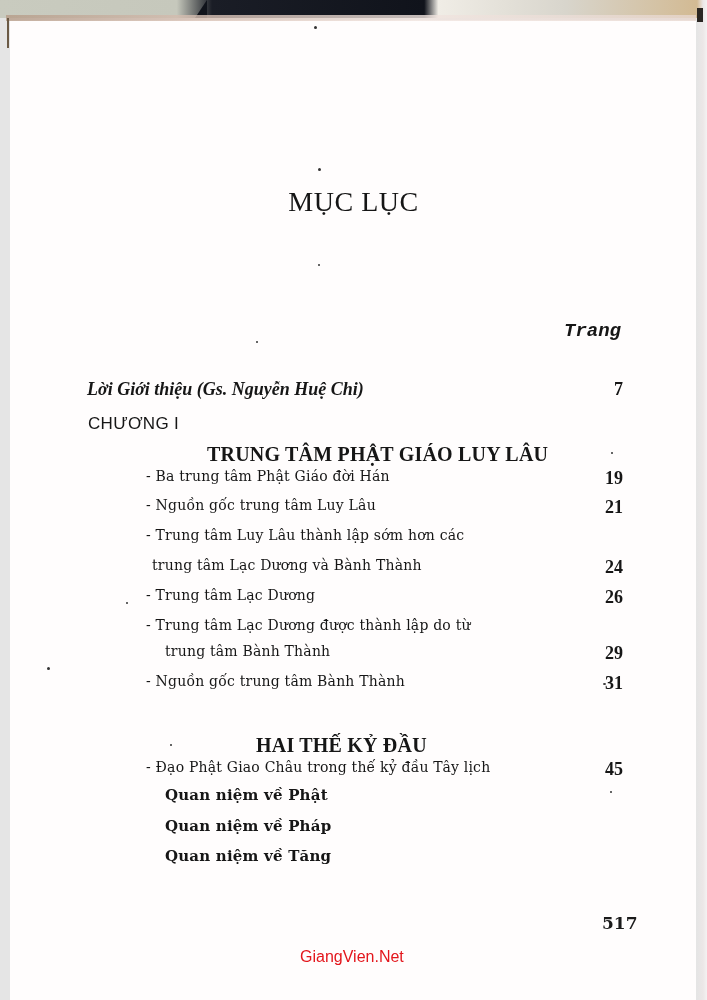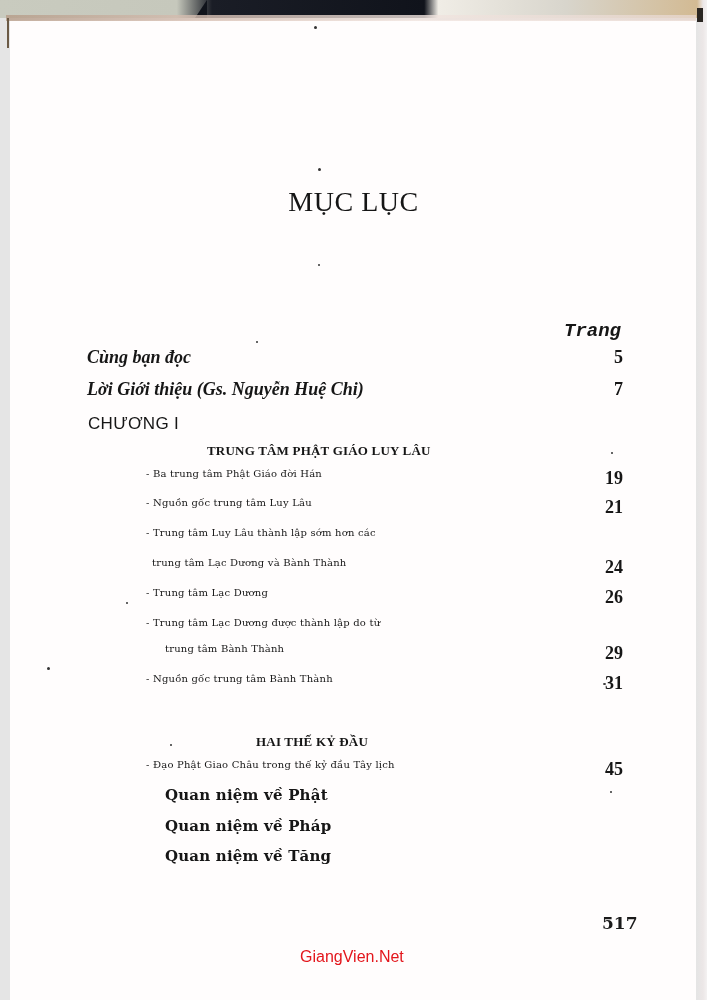--- a/index.html
+++ b/index.html
@@ -114,26 +114,26 @@
     }
     .chapter .label {
       font-family: "Liberation Sans", "DejaVu Sans", sans-serif;
       font-size: 17px;
       font-weight: normal;
       letter-spacing: 0.3px;
     }
     .section-head .label {
       font-family: "Liberation Serif", serif;
       font-weight: bold;
-      font-size: 13px;
+      font-size: 20px;
       letter-spacing: 0.2px;
     }
     .entry .label {
       font-family: "DejaVu Serif", serif;
-      font-size: 10px;
+      font-size: 14px;
       letter-spacing: 0.2px;
     }
     .entry.bold .label {
       font-weight: bold;
       font-size: 15px;
     }
 
     .page-number {
       position: absolute;
       left: 602px;
@@ -173,24 +173,20 @@
   <div class="dot" style="left:126px;top:602px;width:2px;height:2px;"></div>
   <div class="dot" style="left:47px;top:667px;"></div>
   <div class="dot" style="left:603px;top:683px;width:3px;height:2px;"></div>
   <div class="dot" style="left:170px;top:744px;width:2px;height:2px;"></div>
   <div class="dot" style="left:610px;top:791px;width:2px;height:2px;"></div>
 
   <div class="title">MỤC LỤC</div>
 
   <div class="trang-label">Trang</div>
 
-  <div class="row front" style="top:347px;">
-    <span class="label" style="left:87px;">Cùng bạn đọc</span>
-    <span class="pg">5</span>
-  </div>
   <div class="row front" style="top:379px;">
     <span class="label" style="left:87px;text-align:center;">Lời Giới thiệu (Gs. Nguyễn Huệ Chi)</span>
     <span class="pg">7</span>
   </div>
 
   <div class="row chapter" style="top:414px;padding-left:36px;">
     <span class="label" style="left:88px;">CHƯƠNG I</span>
   </div>
   <div class="row section-head" style="top:443px;">
     <span class="label" style="left:207px;">TRUNG TÂM PHẬT GIÁO LUY LÂU</span>

